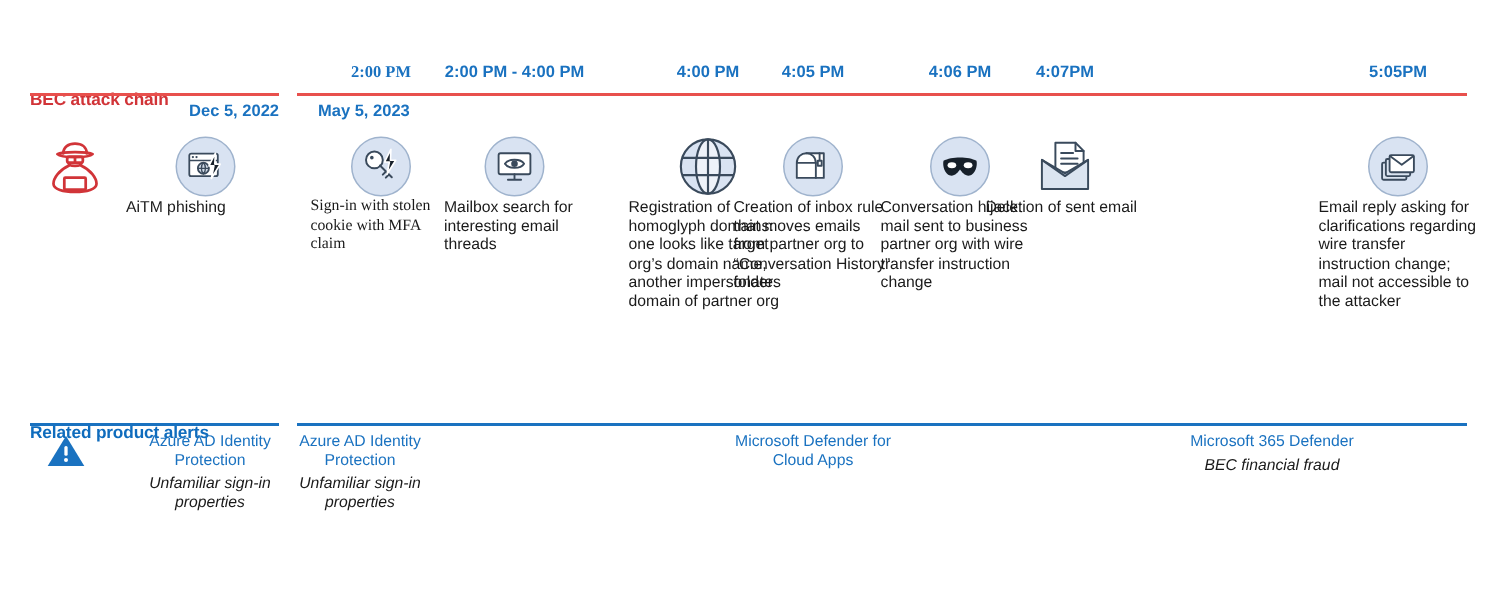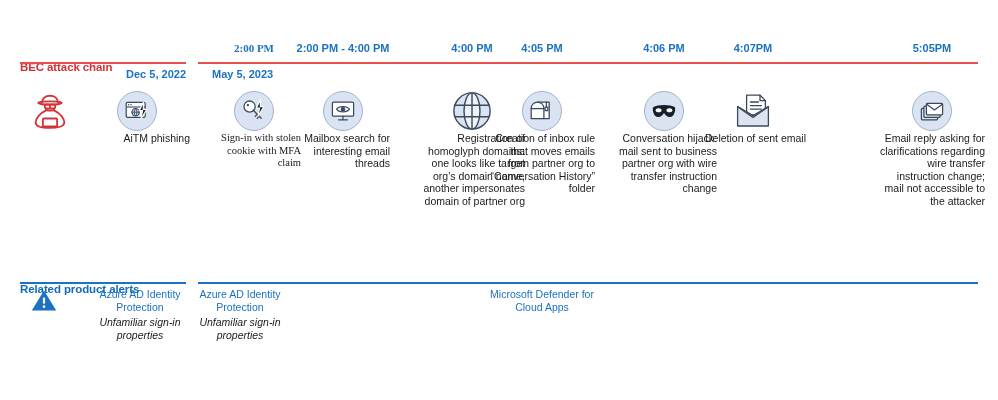--- a/index.html
+++ b/index.html
@@ -46,21 +46,21 @@
     white-space:nowrap;
   }
   .time.wide{ margin-left:-16px;width:132px;}
 
   .icon-wrap{
     position:absolute;top:46px;left:0;width:100px;height:46px;
     display:flex;align-items:center;justify-content:center;
   }
   .desc{
     position:absolute;top:90px;left:-3px;width:106px;
-    font-size:10.5px;line-height:12.6px;color:#1a1a1a;text-align:right;
+    font-size:10.5px;line-height:12.6px;color:#1a1a1a;text-align:left;
   }
   .desc.narrow{left:3px;width:94px;}
 
   
   .badge{
     width:40px;height:40px;border-radius:50%;
     background:#d9e3f2;border:1.6px solid #9fb3cd;
     display:flex;align-items:center;justify-content:center;
     box-sizing:border-box;
   }
@@ -195,35 +195,35 @@
               <path d="M2.2 9.6 H14.9"></path>
               <path d="M17.4 3.2 V8.2"></path>
               <rect x="16.2" y="8.2" width="2.6" height="3.3"></rect>
             </g>
           </svg>
         </div>
       </div>
       <div class="desc">Creation of inbox rule that moves emails from partner org to “Conversation History” folder</div>
     </div>
 
-    <div class="col" style="left:590px;margin-left:24px;">
+    <div class="col" style="left:590px;">
       <div class="time">4:06 PM</div>
       <div class="icon-wrap">
         <div class="badge">
           <svg width="28" height="18" viewBox="0 0 28 18">
             <path d="M3 5.2 C8 2.2, 20 2.2, 25 5.2 C25.8 8.6, 24.2 14.2, 20.6 15 C17.6 15.6, 15.4 13, 14 11 C12.6 13, 10.4 15.6, 7.4 15 C3.8 14.2, 2.2 8.6, 3 5.2 Z" fill="#17202a"></path>
             <ellipse cx="8.6" cy="8.2" rx="2.9" ry="2.0" fill="#ffffff"></ellipse>
             <ellipse cx="19.4" cy="8.2" rx="2.9" ry="2.0" fill="#ffffff"></ellipse>
           </svg>
         </div>
       </div>
       <div class="desc">Conversation hijack: mail sent to business partner org with wire transfer instruction change</div>
     </div>
 
-    <div class="col" style="left:703px;">
+    <div class="col" style="left:660px;">
       <div class="time">4:07PM</div>
       <div class="icon-wrap">
         <div class="badge plain">
           <svg width="40" height="38" viewBox="0 0 40 38">
             <g stroke="#3a4a5c" stroke-width="1.3" stroke-linejoin="round" stroke-linecap="round">
               <path d="M13.6 3.2 H27 L32.4 8.6 V23 H13.6 Z" fill="#ffffff"></path>
               <path d="M27 3.2 V8.6 H32.4" fill="none"></path>
               <path d="M17.4 10 H25.4 M17.4 13.6 H28.4 M17.4 17.2 H28.4" fill="none"></path>
               <path d="M4.6 14.6 L20 23.6 L35.4 14.6 V34 H4.6 Z" fill="#dbe4f0"></path>
               <path d="M4.6 14.6 L20 25.4 L35.4 14.6" fill="none"></path>
@@ -275,16 +275,20 @@
 
     <div class="alert-col" style="left:188px;">
       <div class="alert-prod">Azure AD Identity Protection</div>
       <div class="alert-name">Unfamiliar sign-in properties</div>
     </div>
 
     <div class="alert-col" style="left:490px;">
       <div class="alert-prod">Microsoft Defender for Cloud Apps</div>
     </div>
 
+    <div class="alert-col" style="left:780px;width:136px;">
+      <div class="alert-prod">Microsoft 365 Defender</div>
+      <div class="alert-name">BEC financial fraud</div>
+    </div>
 
   </div>
 
 </div>
 
 </body></html>

